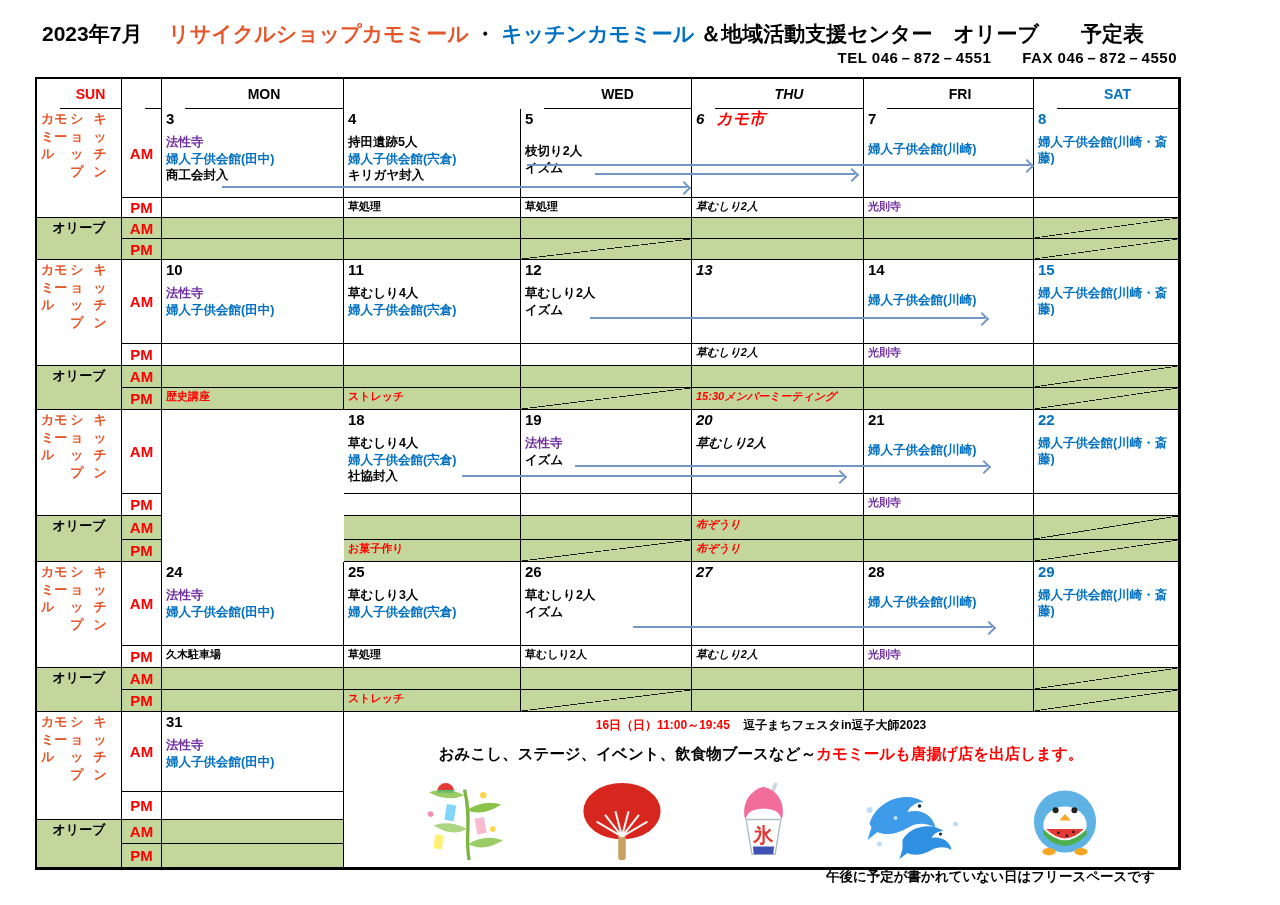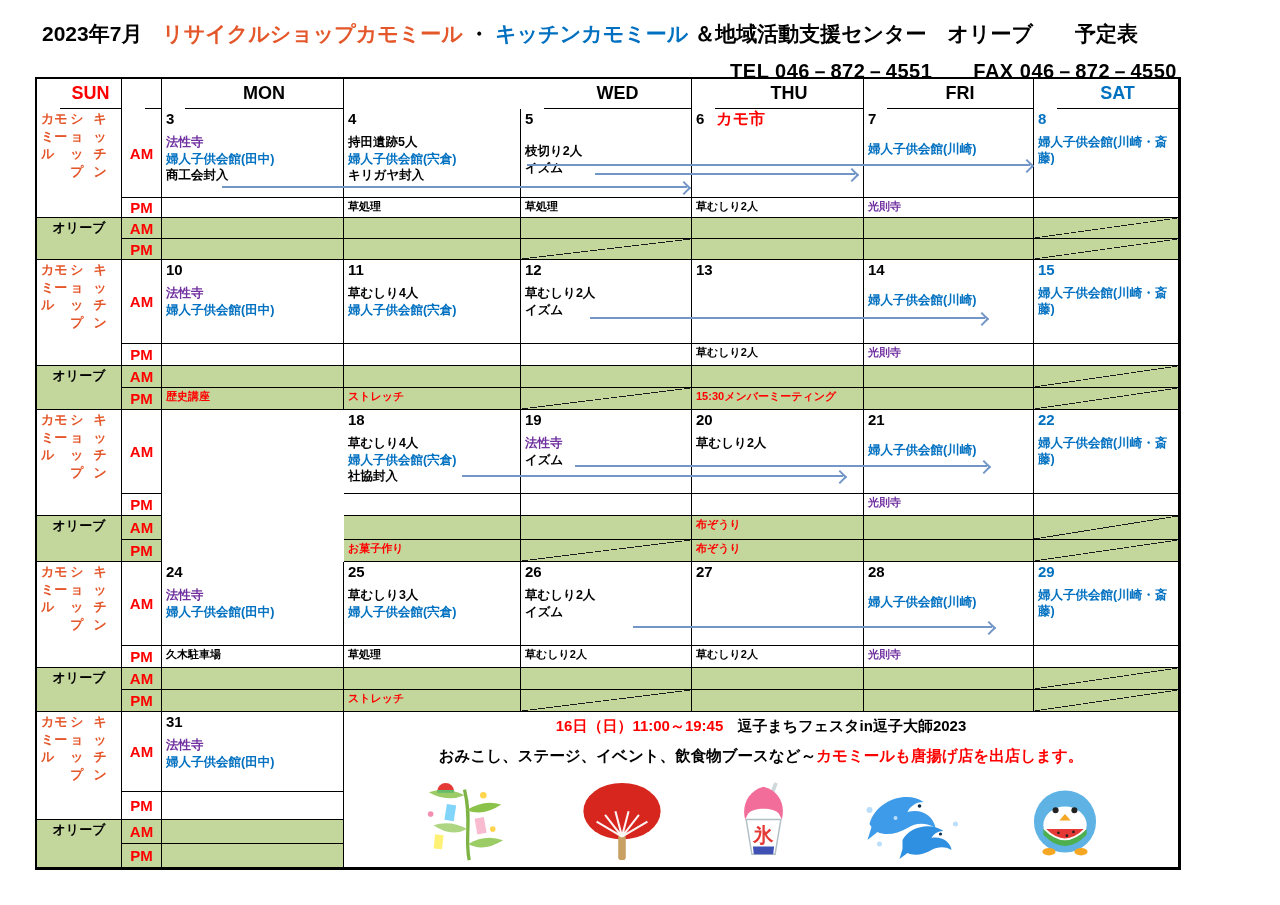--- a/index.html
+++ b/index.html
@@ -2,66 +2,66 @@
 <html><head>
 <meta charset="utf-8">
 <style>
   html,body{margin:0;padding:0;background:#fff;}
   #page{position:relative;width:1280px;height:905px;background:#fff;overflow:hidden;
         font-family:"Liberation Sans","DejaVu Sans",sans-serif;font-weight:bold;color:#000;}
   
   #title{position:absolute;left:42px;top:20px;font-size:21px;white-space:nowrap;}
   #title .seg{display:inline;}
   .t-orange{color:#E4572A;} .t-blue{color:#0070C0;} .t-purple{color:#7030A0;} .t-red{color:#FF0000;}
-  #contact{position:absolute;top:58px;right:103px;font-size:20px;letter-spacing:.5px;}
+  #contact{position:absolute;top:49px;right:103px;font-size:15px;letter-spacing:.5px;}
   
   #tbl{position:absolute;left:35px;top:77px;width:1142px;border:2px solid #000;background:#fff;}
   .grid{display:grid;grid-template-columns:85px 40px 182px 177px 171px 172px 170px 145px;}
   .hdr{grid-template-rows:30px;}
   .wk1{grid-template-rows:89px 20px 21px 21px;}
   .wk2{grid-template-rows:84px 22px 22px 22px;}
   .wk3{grid-template-rows:84px 22px 24px 22px;}
   .wk4{grid-template-rows:84px 22px 22px 22px;}
   .wk5{grid-template-rows:80px 28px 24px 24px;}
   .c{border-right:1px solid #000;border-bottom:1px solid #000;padding:1px 4px;position:relative;
      overflow:hidden;box-sizing:border-box;}
   .g1{grid-column:1;} .g2{grid-column:2;} .g3{grid-column:3;} .g4{grid-column:4;}
-  .g5{grid-column:5;} .g6{grid-column:6;} .g7{grid-column:7;} .g8{grid-column:8;}
+  .g5{grid-column:5;} .g6{grid-column:6;font-style:italic;} .g7{grid-column:7;} .g8{grid-column:8;}
   .r1{grid-row:1;} .r2{grid-row:2;} .r3{grid-row:3;} .r4{grid-row:4;}
   .rsAB{grid-row:1/3;} .rsCD{grid-row:3/5;} .rsAll{grid-row:1/5;}
-  .hc{display:flex;align-items:center;justify-content:center;font-size:18px;margin-left:23px;}
+  .hc{display:flex;align-items:center;justify-content:center;font-size:14px;margin-left:23px;}
   .green{background:#C3D69B;}
   .diag{background-image:linear-gradient(to bottom right,transparent 49%,#1a1a1a 49%,#1a1a1a 51%,transparent 51%);}
   .side{display:flex;flex-direction:row;justify-content:center;font-size:13px;line-height:1.35;}
   .ampm{display:flex;align-items:center;justify-content:center;font-size:15px;color:#FF0000;}
   .date{font-size:15px;line-height:1.15;margin-bottom:7px;}
   .ln{font-size:12.5px;line-height:1.32;white-space:nowrap;}
   .wrap{white-space:normal;line-height:1.25;}
   .pmc{font-size:11px;line-height:1.3;}
   .badge{font-size:16px;color:#FF0000;margin-left:12px;}
   .holiday{font-size:17px;color:#FF0000;margin-top:14px;}
   
   .arr{position:absolute;border-top:2px solid #7396C8;height:0;}
   .arr::after{content:"";position:absolute;right:-2px;top:-5px;width:8px;height:8px;
       border-top:2px solid #7396C8;border-right:2px solid #7396C8;transform:rotate(45deg);}
   
   #fest{grid-column:4/9;grid-row:1/5;display:flex;flex-direction:column;}
-  #fest .l1{text-align:center;font-size:15px;margin-top:4px;}
+  #fest .l1{text-align:center;font-size:12px;margin-top:4px;}
   #fest .l2{text-align:center;font-size:15.5px;margin-top:10px;}
   #icons{flex:1;display:flex;align-items:flex-end;justify-content:space-evenly;padding:0 10px 4px 10px;}
   #footer-note{position:absolute;top:868px;right:125px;font-size:13.5px;}
 </style>
 </head>
 <body>
 
 <div id="page">
 
   <div id="title">
     <span class="seg">2023年7月</span>
-    <span class="seg t-orange" style="margin-left:14px">リサイクルショップカモミール</span>
+    <span class="seg t-orange" style="margin-left:20px">リサイクルショップカモミール</span>
     <span class="seg">・</span>
     <span class="seg t-blue">キッチンカモミール</span>
     <span class="seg">＆地域活動支援センター　オリーブ　　予定表</span>
   </div>
 
   <div id="contact">TEL 046－872－4551　　FAX 046－872－4550</div>
 
   <div id="tbl">
 
     <div class="grid hdr">
@@ -396,13 +396,14 @@
   </div>
 
   <div class="arr" style="left:527px;top:164px;width:503px"></div>
   <div class="arr" style="left:595px;top:173px;width:260px"></div>
   <div class="arr" style="left:222px;top:186px;width:465px"></div>
   <div class="arr" style="left:590px;top:317px;width:395px"></div>
   <div class="arr" style="left:575px;top:465px;width:412px"></div>
   <div class="arr" style="left:462px;top:475px;width:381px"></div>
   <div class="arr" style="left:633px;top:626px;width:359px"></div>
 
+  <div id="footer-note">午後に予定が書かれていない日はフリースペースです</div>
 </div>
 
 </body></html>

